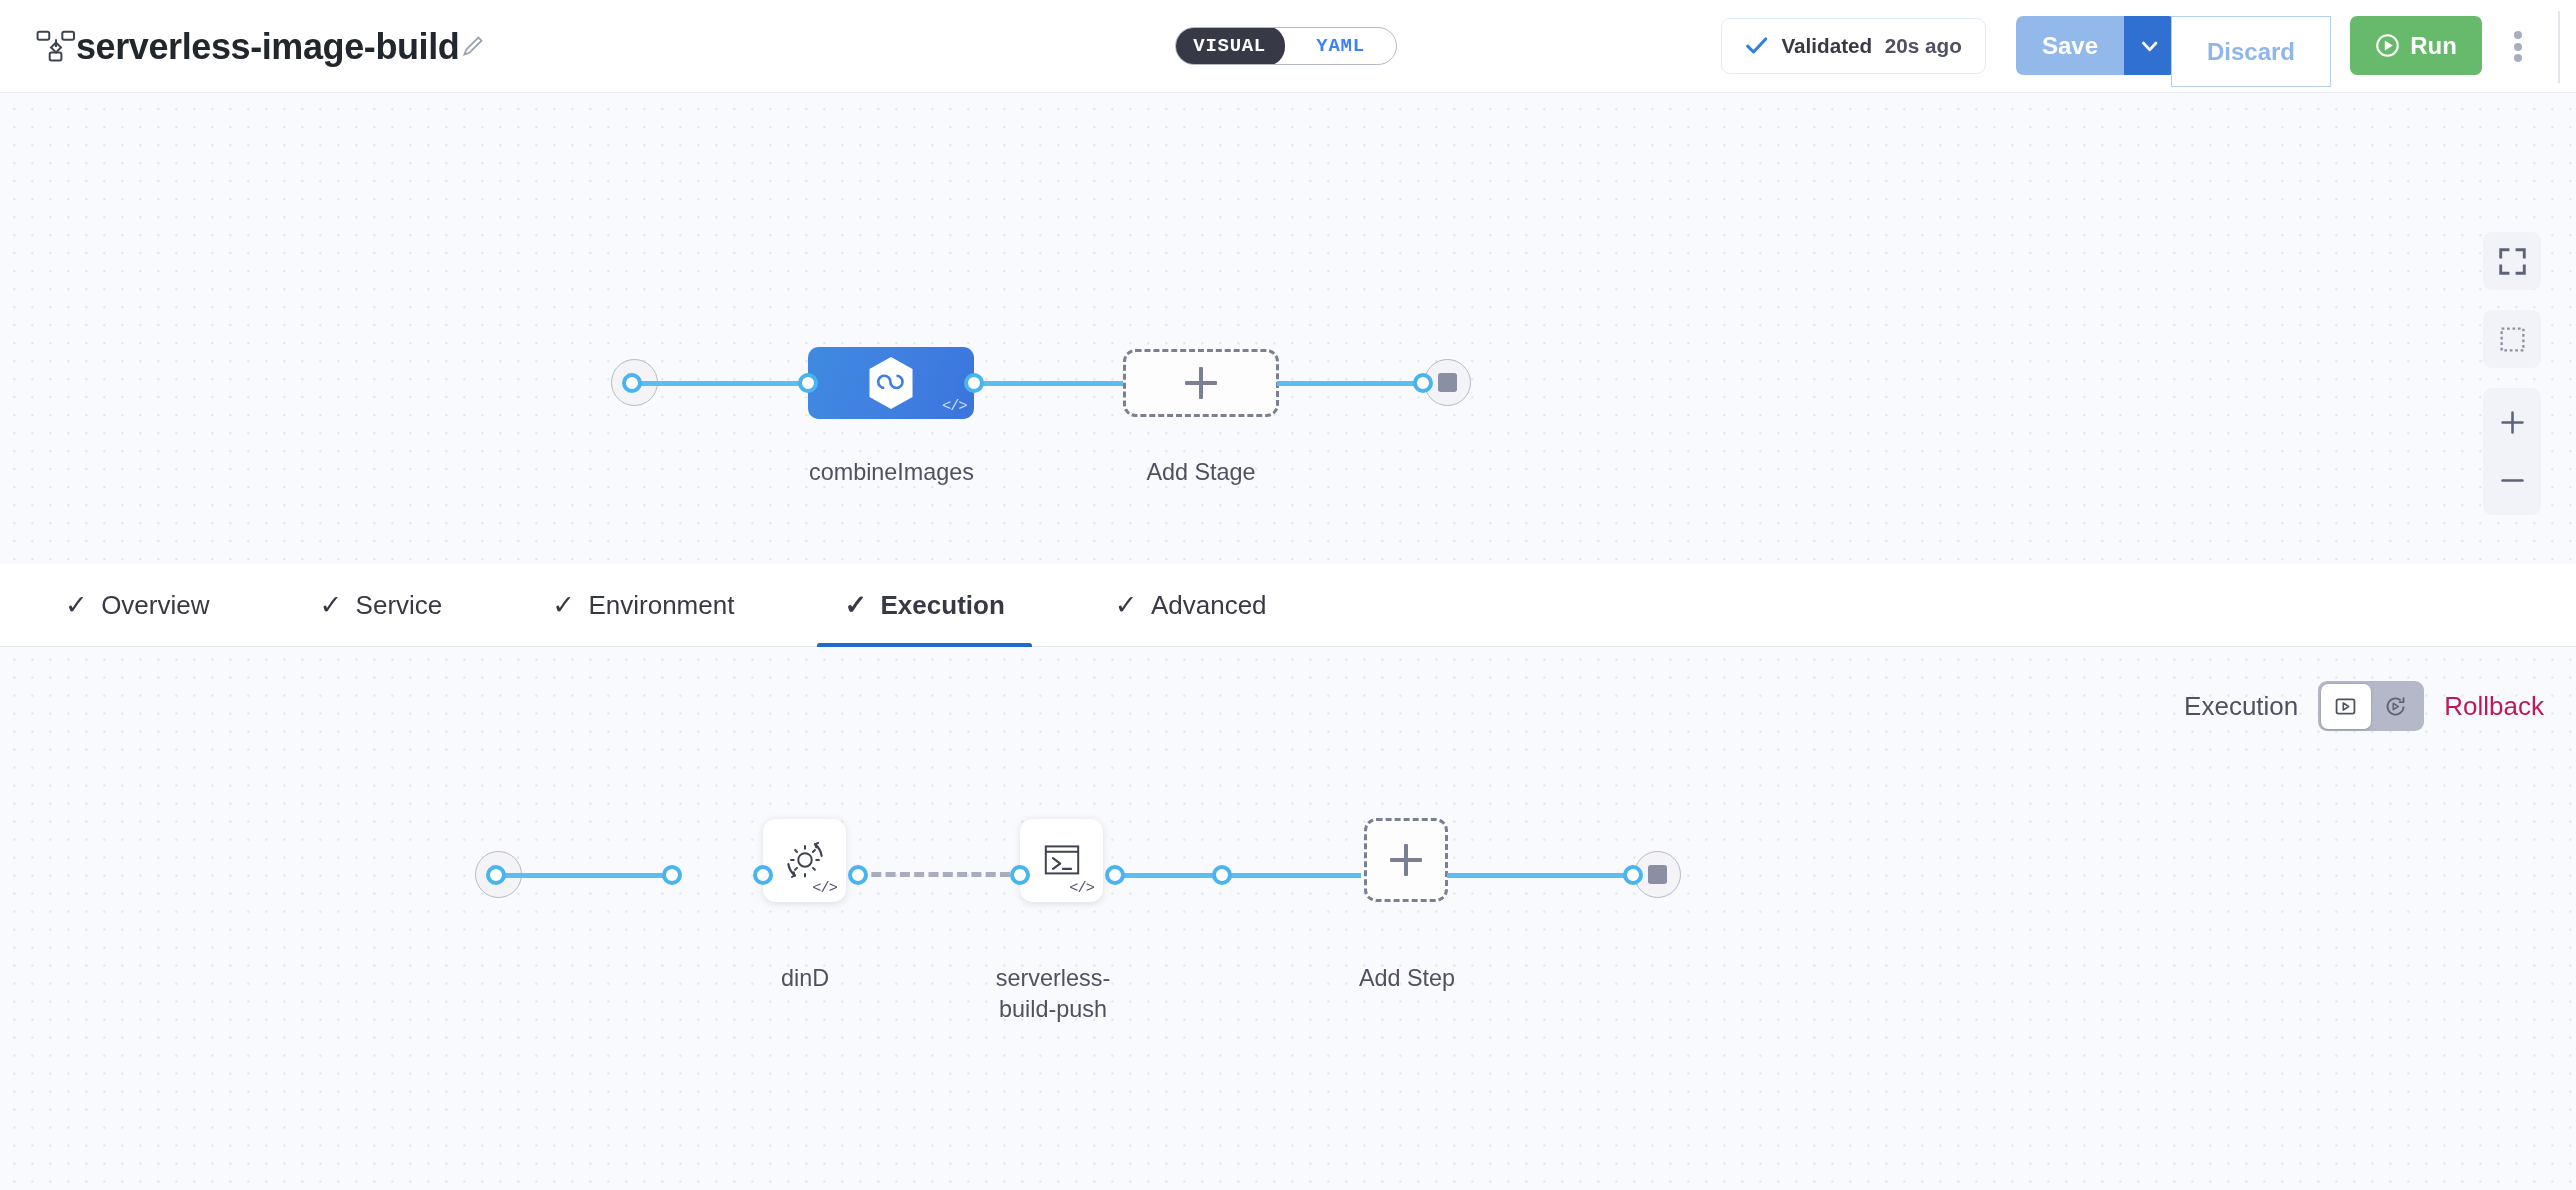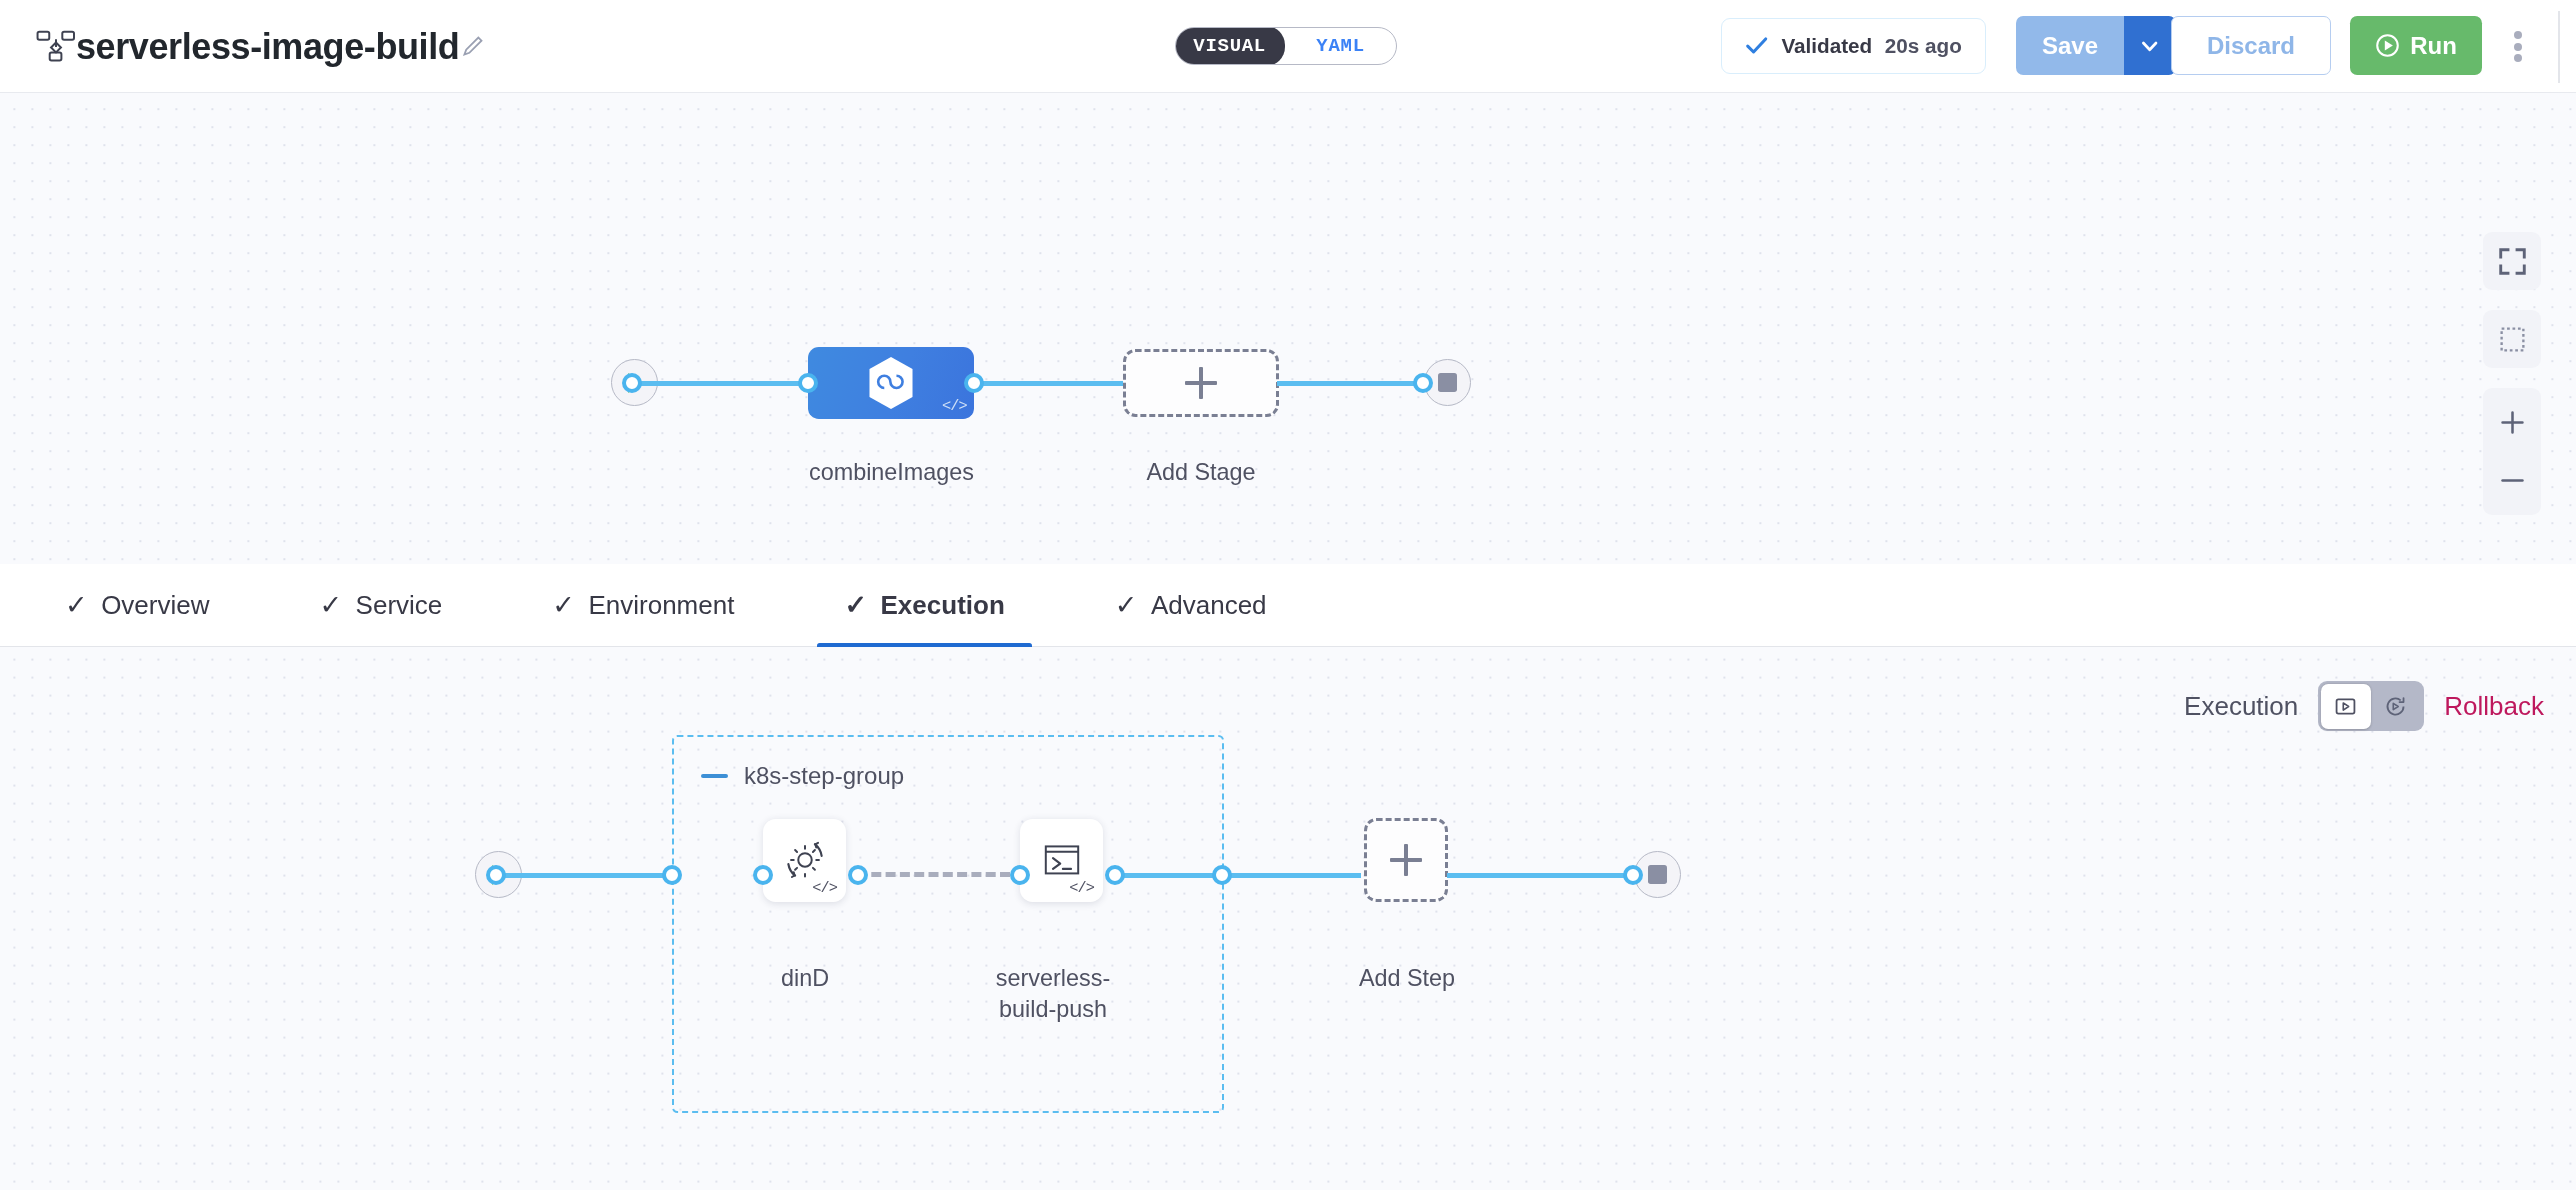--- a/index.html
+++ b/index.html
@@ -75,22 +75,22 @@
   }
   #save-dropdown {
     width: 52px; height: 100%; background: #3070d1;
     border: none; display: flex; align-items: center; justify-content: center;
     cursor: pointer;
   }
   #save-dropdown svg { width: 23.4px; height: 23.4px; display: block; }
 
   #discard-button {
     position: absolute; left: 2171px; top: 16px;
-    width: 160px; height: 59px;
-    border: 1.8px solid #b5cdf0; border-radius: 7px; background: #ffffff;
+    width: 160px; height: 71px;
+    border: 1.8px solid #b5cdf0; border-radius: 0; background: #ffffff;
     color: #8fb6e8; font-size: 24px; font-weight: 700;
     font-family: "Liberation Sans", sans-serif; cursor: default;
   }
   #run-button {
     position: absolute; left: 2350px; top: 16px;
     width: 132px; height: 59px;
     border: none; border-radius: 7.2px; background: #67ba6b; color: #ffffff;
     font-size: 24px; font-weight: 700; font-family: "Liberation Sans", sans-serif;
     display: flex; align-items: center; justify-content: center; gap: 10px;
     cursor: pointer;
@@ -441,26 +441,20 @@
 
 <div style="position:absolute; top:647px; left:0; width:2576px; height:543px; pointer-events:none;">
 
   <div class="term-node" style="left:475px; top:851px; position:absolute; pointer-events:auto; margin-top:-647px;">
     <div class="play-tri"></div>
   </div>
   <div class="conn-dot" style="left:486px; top:218px;"></div>
   <div class="link-solid" style="left:494px; top:226px; width:178px;"></div>
   <div class="conn-dot" style="left:662px; top:218px;"></div>
 
-  <div id="step-group" style="margin-top:-647px; pointer-events:auto;">
-    <div id="step-group-header">
-      <span id="collapse-icon"></span>
-      <span id="step-group-title">k8s-step-group</span>
-    </div>
-  </div>
 
   <div class="conn-dot" style="left:753px; top:218px;"></div>
   <div class="step-node" style="left:763px; top:172px;">
     <svg width="54" height="54" viewBox="0 0 60 60">
       <g fill="none" stroke="#3e4251" stroke-width="2.2" stroke-linecap="round">
         <circle cx="30" cy="30" r="7.5"></circle>
         <path d="M30 17.5 v-3 M30 45.5 v3 M42.5 30 h3 M17.5 30 h-3
                  M38.8 21.2 l2.2 -2.2 M21.2 38.8 l-2.2 2.2
                  M38.8 38.8 l2.2 2.2 M21.2 21.2 l-2.2 -2.2"></path>
         <path d="M41 12.5 a21 21 0 0 1 7.5 13" stroke-width="2.4"></path>

